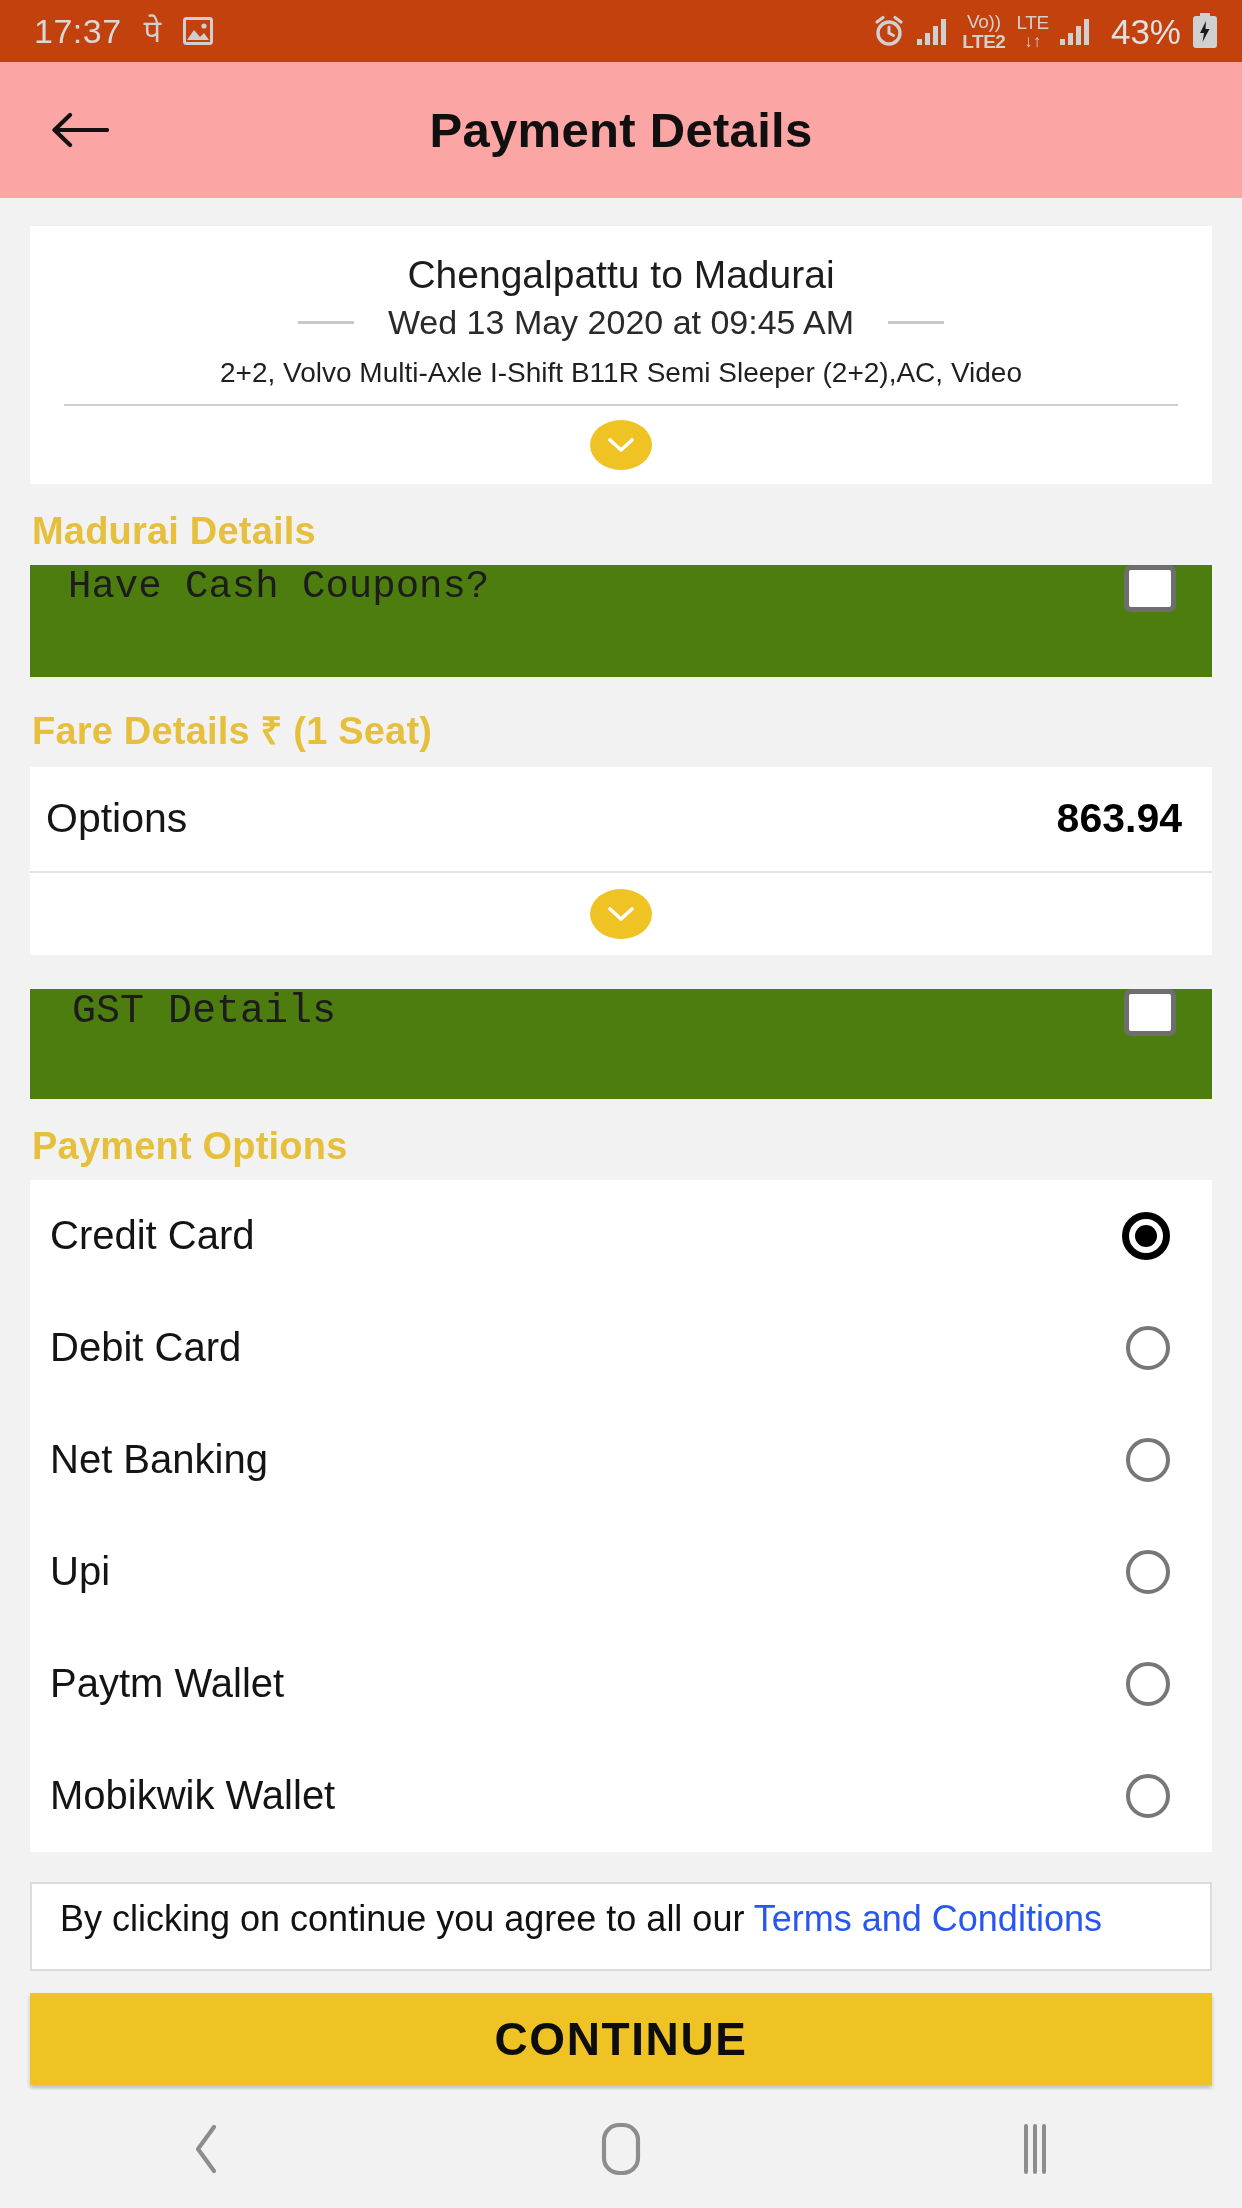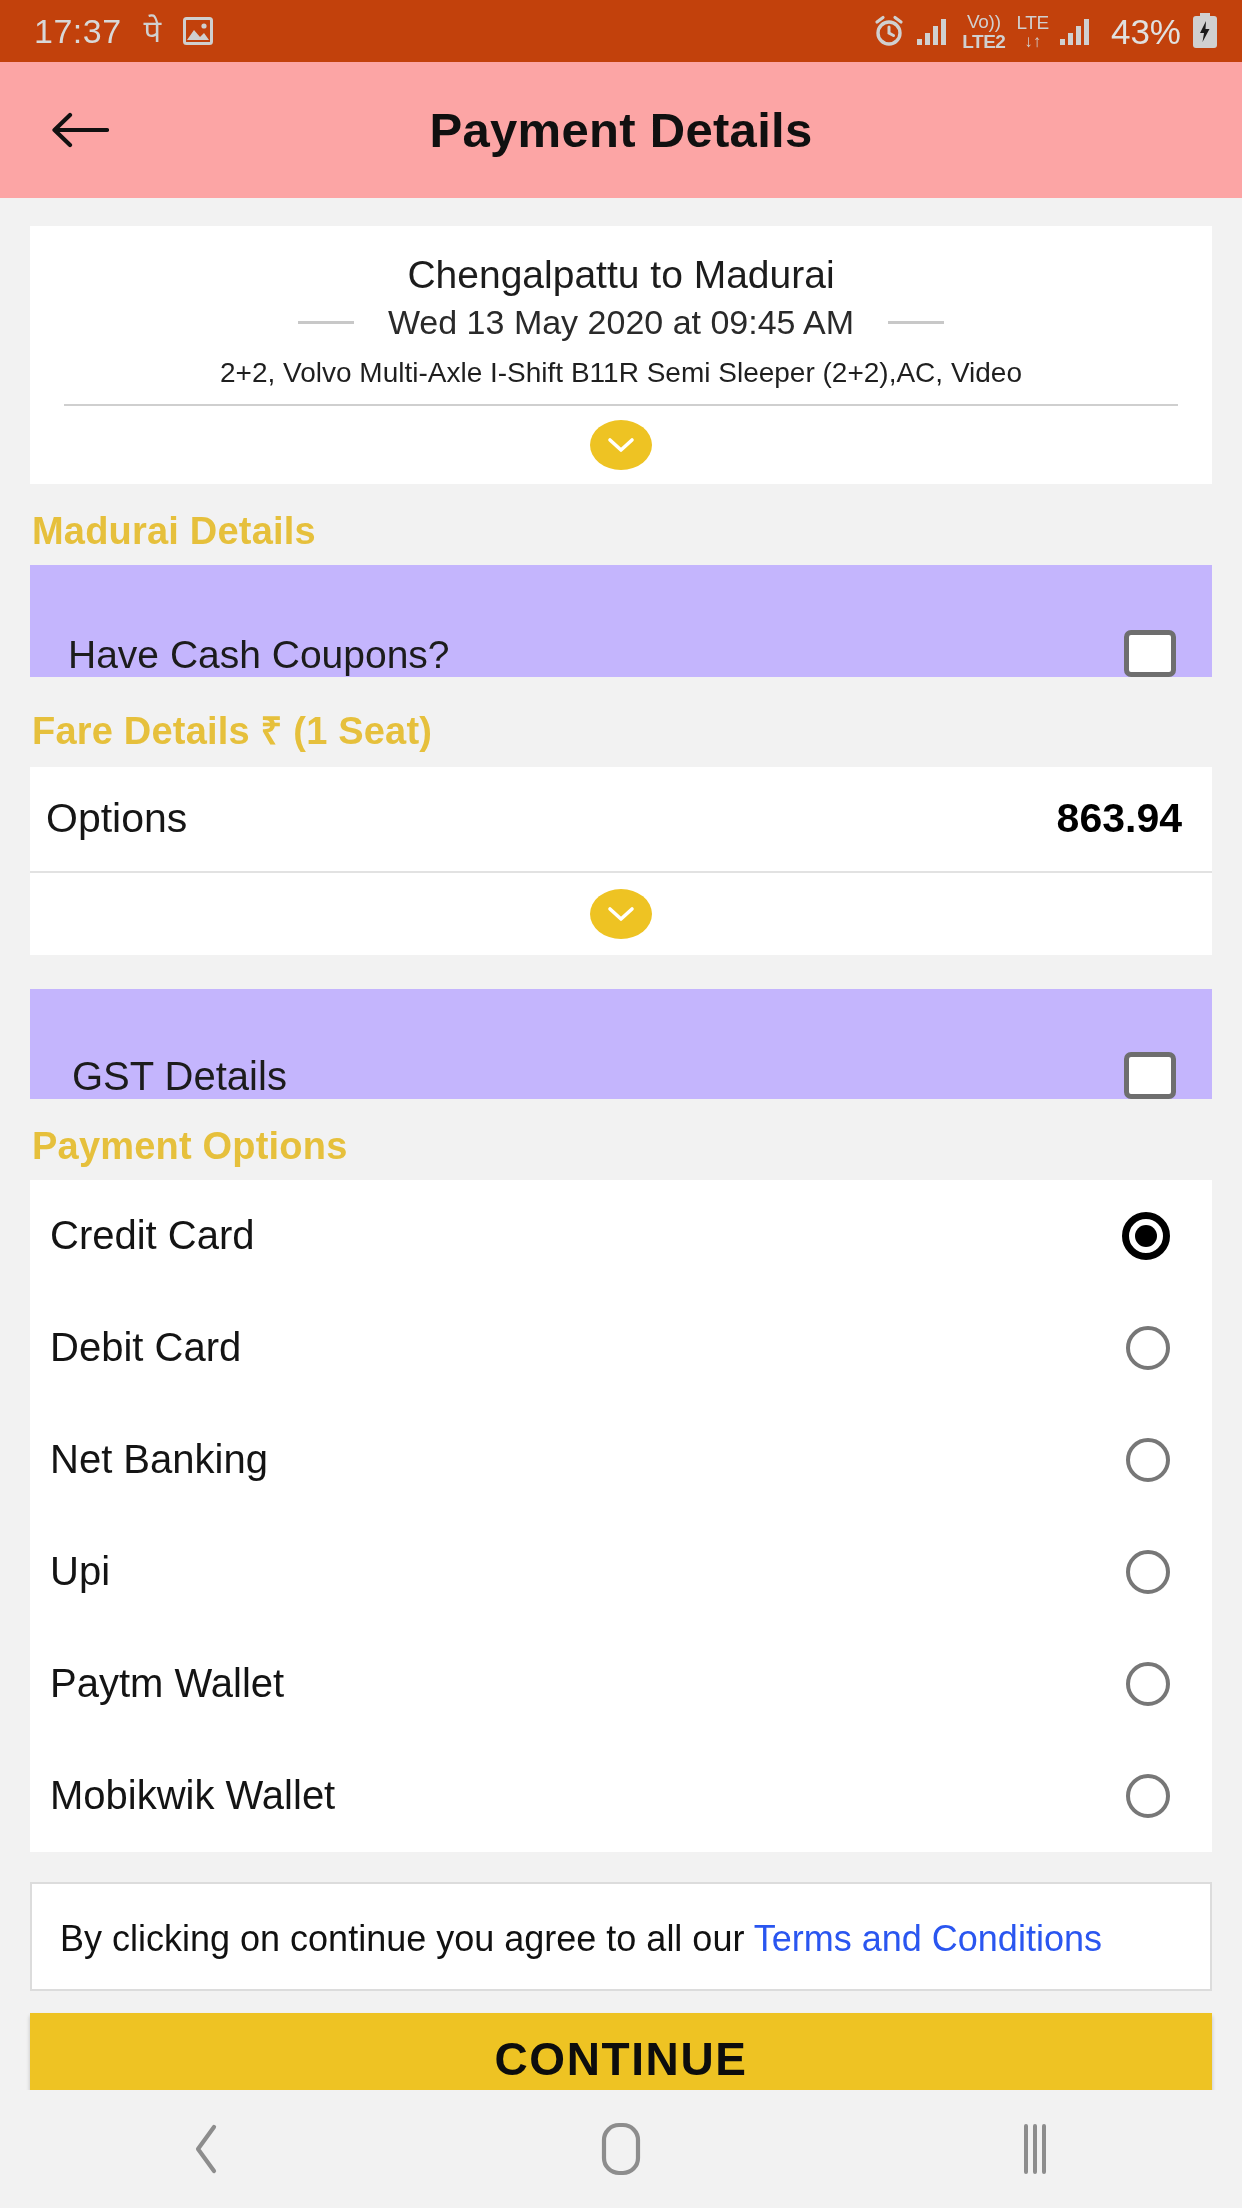--- a/index.html
+++ b/index.html
@@ -185,24 +185,25 @@
     font-size: 38px;
     font-weight: bold;
     color: #e6c03c;
     padding: 26px 0 12px 32px;
     letter-spacing: 0.2px;
   }
 
   
   .row {
     display: flex;
-    align-items: flex-end;
+    align-items: flex-start;
     justify-content: space-between;
     padding: 0 36px 0 38px;
-    background: #c4b5fd;
+    background: #4d7c0f;
+    font-family: Liberation Mono, monospace;
   }
   .row-coupon { height: 112px; }
   .row-label {
     font-size: 39px;
     color: #1c1c1c;
   }
   .checkbox {
     width: 52px;
     height: 47px;
     border: 5px solid #6e6e6e;
@@ -278,21 +279,21 @@
     height: 22px;
     border-radius: 50%;
     background: #000000;
   }
 
   
   .terms-card {
     margin: 30px 30px 0 30px;
     background: #ffffff;
     border: 2px solid #dcdcdc;
-    padding: 32px 28px 26px 28px;
+    padding: 12px 28px 26px 28px;
   }
   .terms-text {
     font-size: 36px;
     color: #111111;
     line-height: 1.3;
   }
   .terms-link {
     color: #2a56f0;
   }
 

